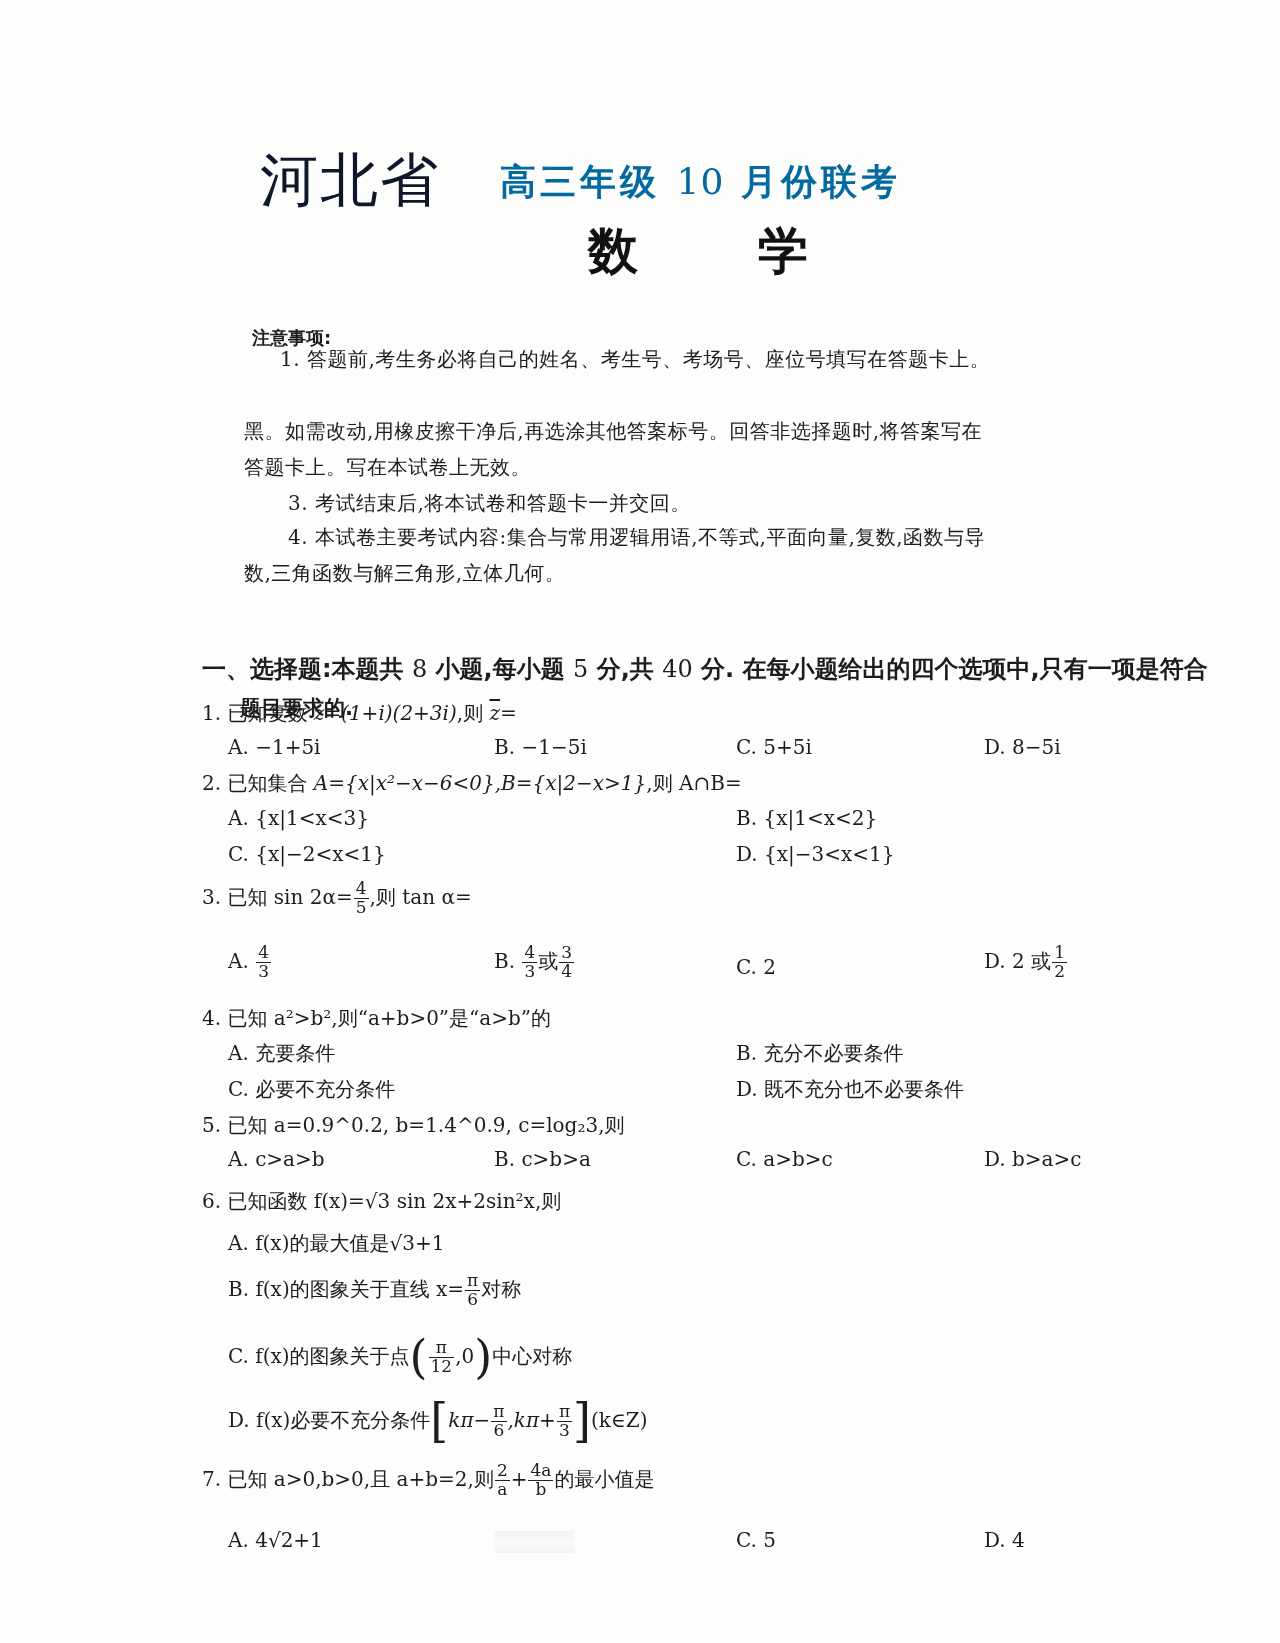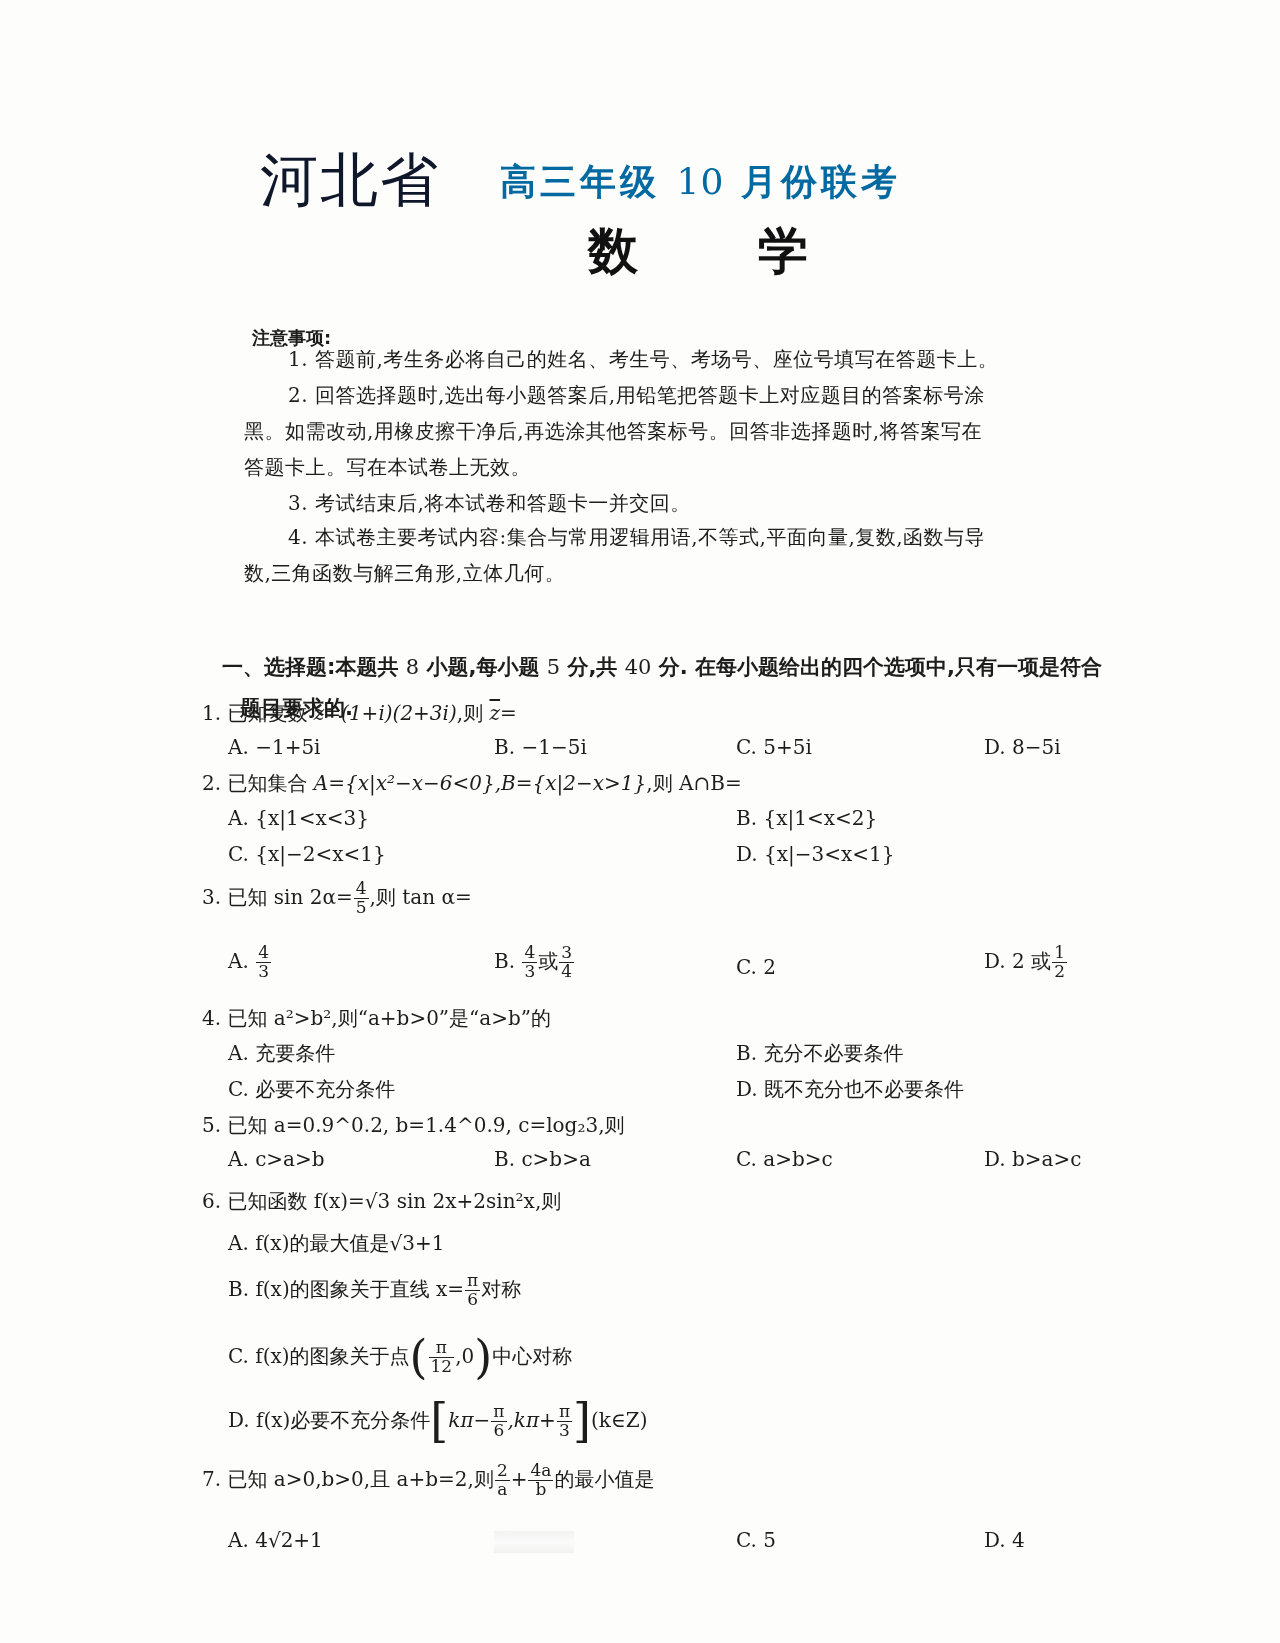--- a/index.html
+++ b/index.html
@@ -17,21 +17,21 @@
   .province { left: 260px; top: 142px; font-size: 58px; color: #0f172a; font-family: "DejaVu Serif", serif; letter-spacing: 2px; font-weight: normal; }
   .exam-name { left: 500px; top: 158px; font-size: 36px; font-family: "DejaVu Sans", sans-serif; font-weight: bold; letter-spacing: 4px; color: #0369a1; }
   .exam-name .num { font-family: "DejaVu Serif", serif; font-weight: normal; letter-spacing: 1px; }
   .subject { left: 588px; top: 218px; font-size: 50px; font-family: "DejaVu Sans", sans-serif; font-weight: bold; letter-spacing: 120px; color: #111; }
 
   
   .notice-title { left: 252px; top: 326px; font-size: 18px; font-weight: bold; font-family: "DejaVu Sans", sans-serif; }
   .notice-line { font-size: 20px; letter-spacing: 0.5px; }
 
   
-  .section-h { left: 202px; top: 653px; font-size: 21px; font-weight: bold; font-family: "DejaVu Sans", sans-serif; margin-left: 20px; }
+  .section-h { left: 202px; top: 653px; font-size: 24px; font-weight: bold; font-family: "DejaVu Sans", sans-serif; }
   .section-h2 { left: 240px; top: 694px; font-size: 21px; font-weight: bold; font-family: "DejaVu Sans", sans-serif; }
   .section-h .n { font-weight: normal; font-family: "DejaVu Serif", serif; }
 
   .q { font-size: 20px; }
   .opt { font-size: 20px; }
   i.m { font-style: italic; }
 
   .frac { display: inline-block; vertical-align: middle; text-align: center; font-size: 17px; line-height: 1.05; margin: 0 1px; }
   .frac .nu { display: block; border-bottom: 1px solid #222; padding: 0 2px; }
   .frac .de { display: block; padding: 0 2px; }
@@ -44,22 +44,21 @@
 
 <div class="page">
 
   <div class="abs province">河北省</div>
   <div class="abs exam-name">
     <span>高三年级 </span><span class="num">10</span><span> 月份联考</span>
   </div>
   <div class="abs subject">数学</div>
 
   <div class="abs notice-title">注意事项:</div>
-  <div class="abs notice-line" style="left:288px; top:346px;">1. 答题前,考生务必将自己的姓名、考生号、考场号、座位号填写在答题卡上。</div>
-  <div class="abs notice-line" style="left:288px; top:382px;">2. 回答选择题时,选出每小题答案后,用铅笔把答题卡上对应题目的答案标号涂</div>
+  <div class="abs notice-line" style="left:280px; top:346px;">1. 答题前,考生务必将自己的姓名、考生号、考场号、座位号填写在答题卡上。</div>
   <div class="abs notice-line" style="left:244px; top:418px;">黑。如需改动,用橡皮擦干净后,再选涂其他答案标号。回答非选择题时,将答案写在</div>
   <div class="abs notice-line" style="left:244px; top:454px;">答题卡上。写在本试卷上无效。</div>
   <div class="abs notice-line" style="left:288px; top:490px;">3. 考试结束后,将本试卷和答题卡一并交回。</div>
   <div class="abs notice-line" style="left:288px; top:524px;">4. 本试卷主要考试内容:集合与常用逻辑用语,不等式,平面向量,复数,函数与导</div>
   <div class="abs notice-line" style="left:244px; top:560px;">数,三角函数与解三角形,立体几何。</div>
 
   <div class="abs section-h">
     <span>一、选择题:本题共 </span><span class="n">8</span><span> 小题,每小题 </span><span class="n">5</span><span> 分,共 </span><span class="n">40</span><span> 分. 在每小题给出的四个选项中,只有一项是符合</span>
   </div>
   <div class="abs section-h2">题目要求的.</div>

